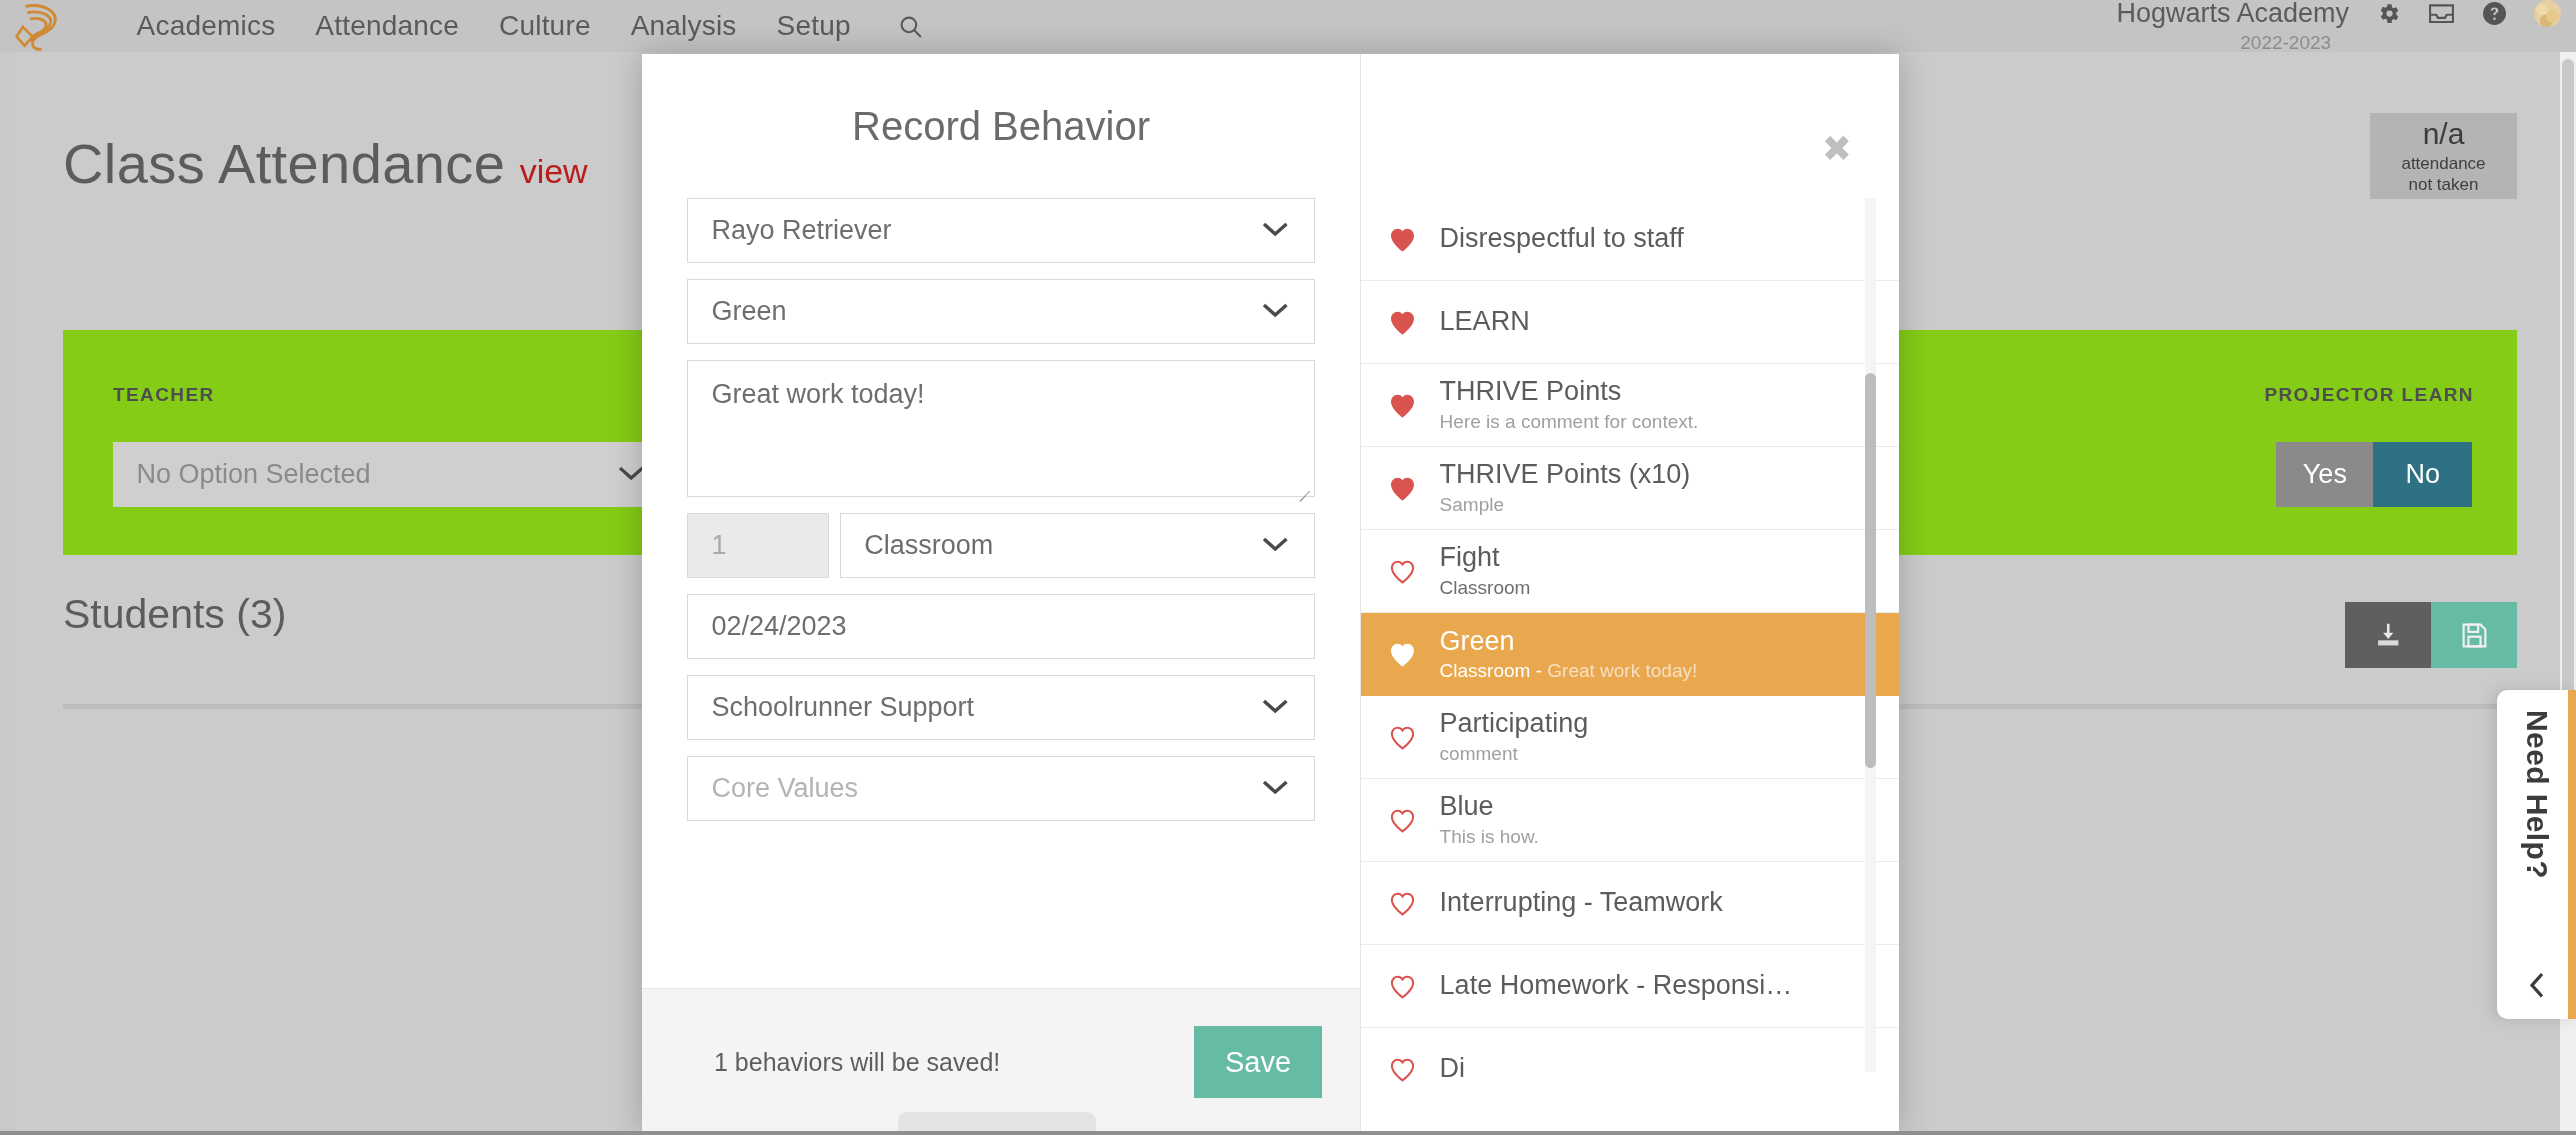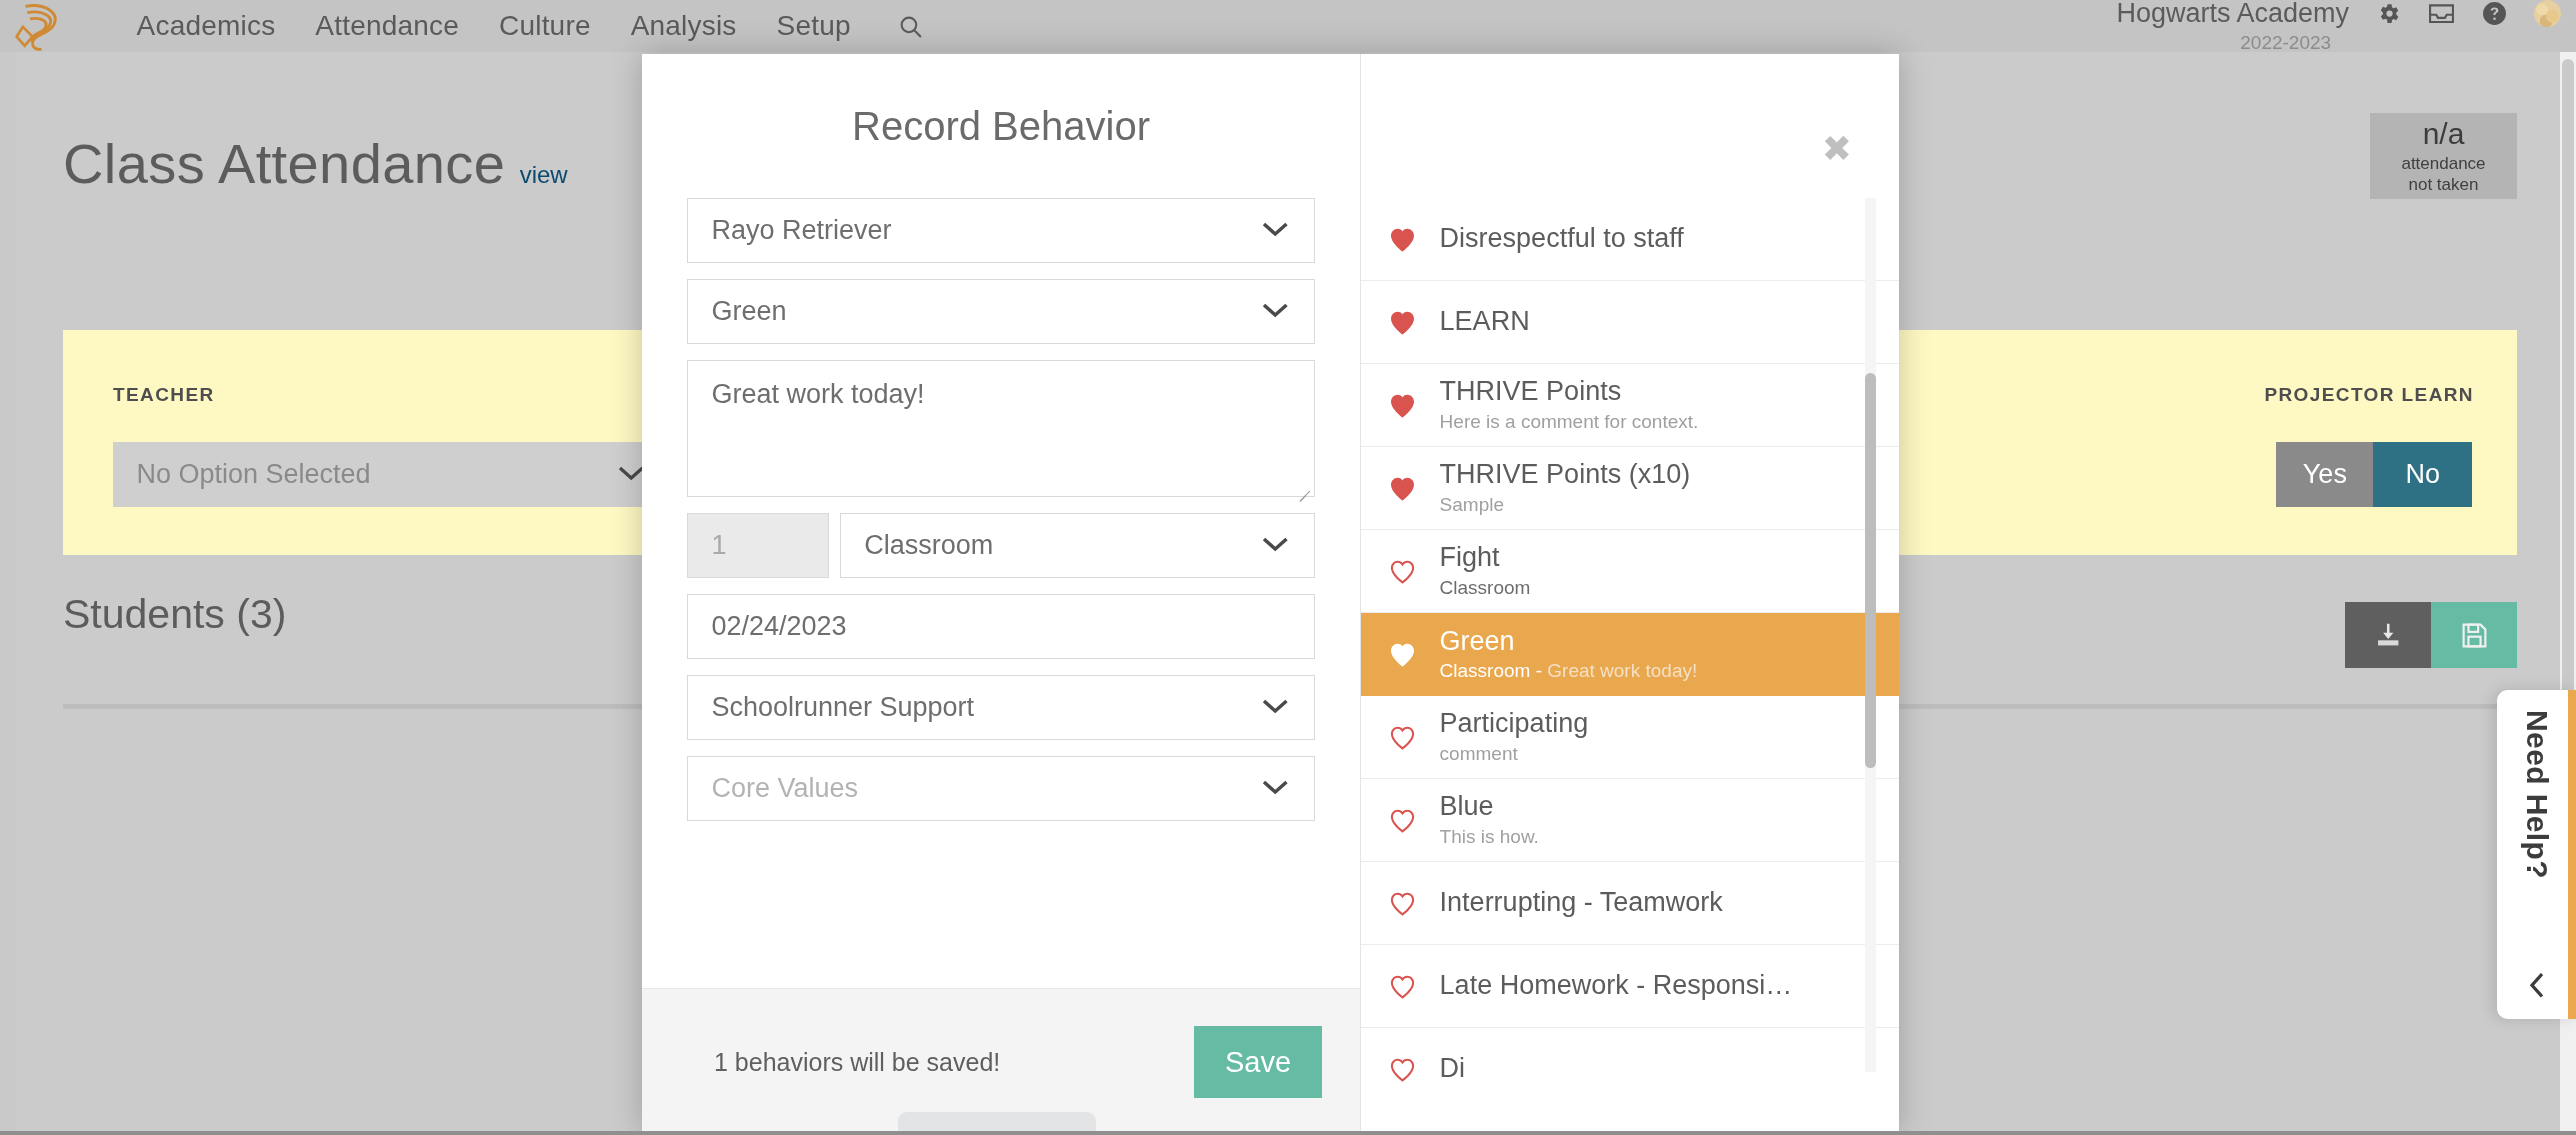--- a/index.html
+++ b/index.html
@@ -52,36 +52,36 @@
   
   .content-band {
     position: absolute; left: 16px; right: 16px; top: 52px; bottom: 0;
     background: #cbcbcb;
   }
   .page-head {
     position: absolute; left: 47px; top: 79px;
     display: flex; align-items: baseline; gap: 14.4px;
   }
   .page-title { font-size: 56px; color: #5c5c5c; font-weight: 400; letter-spacing: 0.4px; }
-  .page-viewlink { font-size: 24px; color: #0c4a6e; }
+  .page-viewlink { font-size: 34px; color: #b91c1c; }
 
   .na-card {
     position: absolute; right: 43px; top: 61px;
     width: 147px; height: 86px;
     background: #b4b4b4;
     display: flex; flex-direction: column; align-items: center; justify-content: center;
     color: #3c3c3c;
   }
   .na-big { font-size: 30px; font-weight: 400; margin-bottom: 3px; }
   .na-sub { font-size: 17px; line-height: 1.18; text-align: center; color: #3f3f3f; }
 
   
   .filter-bar {
     position: absolute; left: 47px; right: 43px; top: 278px; height: 225px;
-    background: #fef9c3;
+    background: #84cc16;
   }
   .filter-col { position: absolute; top: 54px; }
   .filter-label {
     font-size: 19px; letter-spacing: 1.4px; color: #4e4e4e; font-weight: 700;
   }
   .filter-select {
     margin-top: 36px; height: 65px;
     background: #cfcfcf;
     display: flex; align-items: center; padding: 0 23.4px;
     color: #8a8a8a; font-size: 27px;

